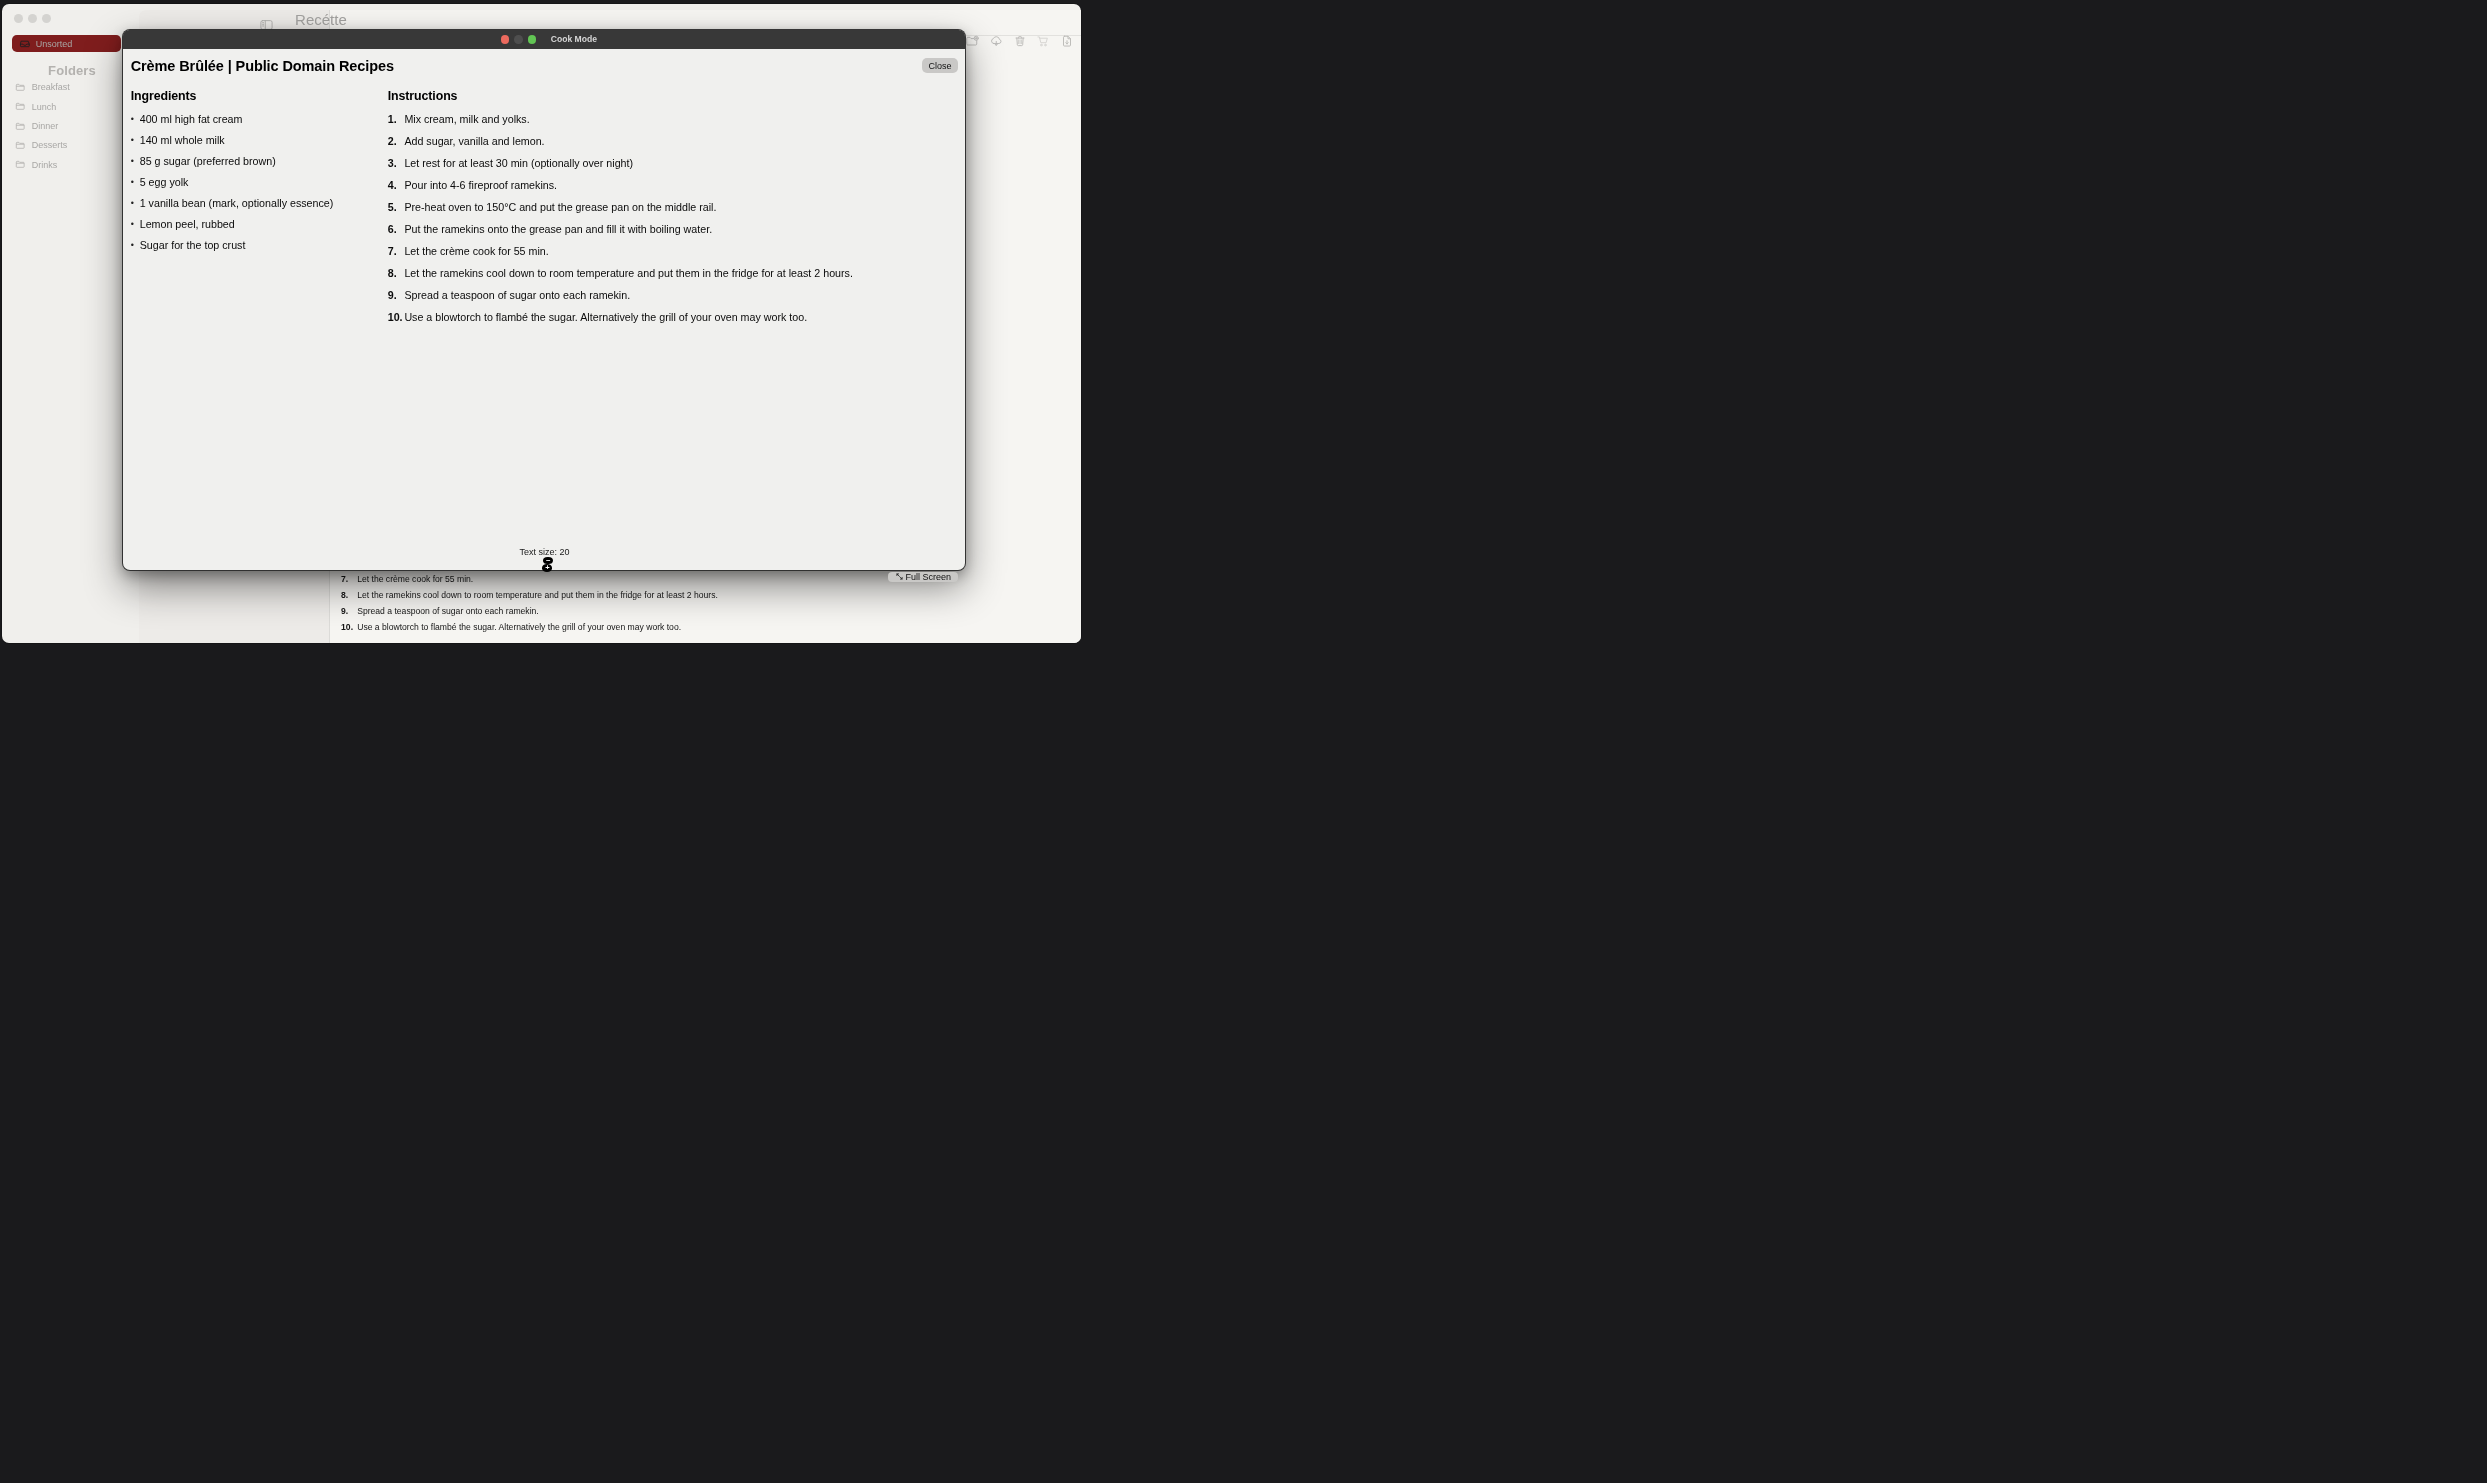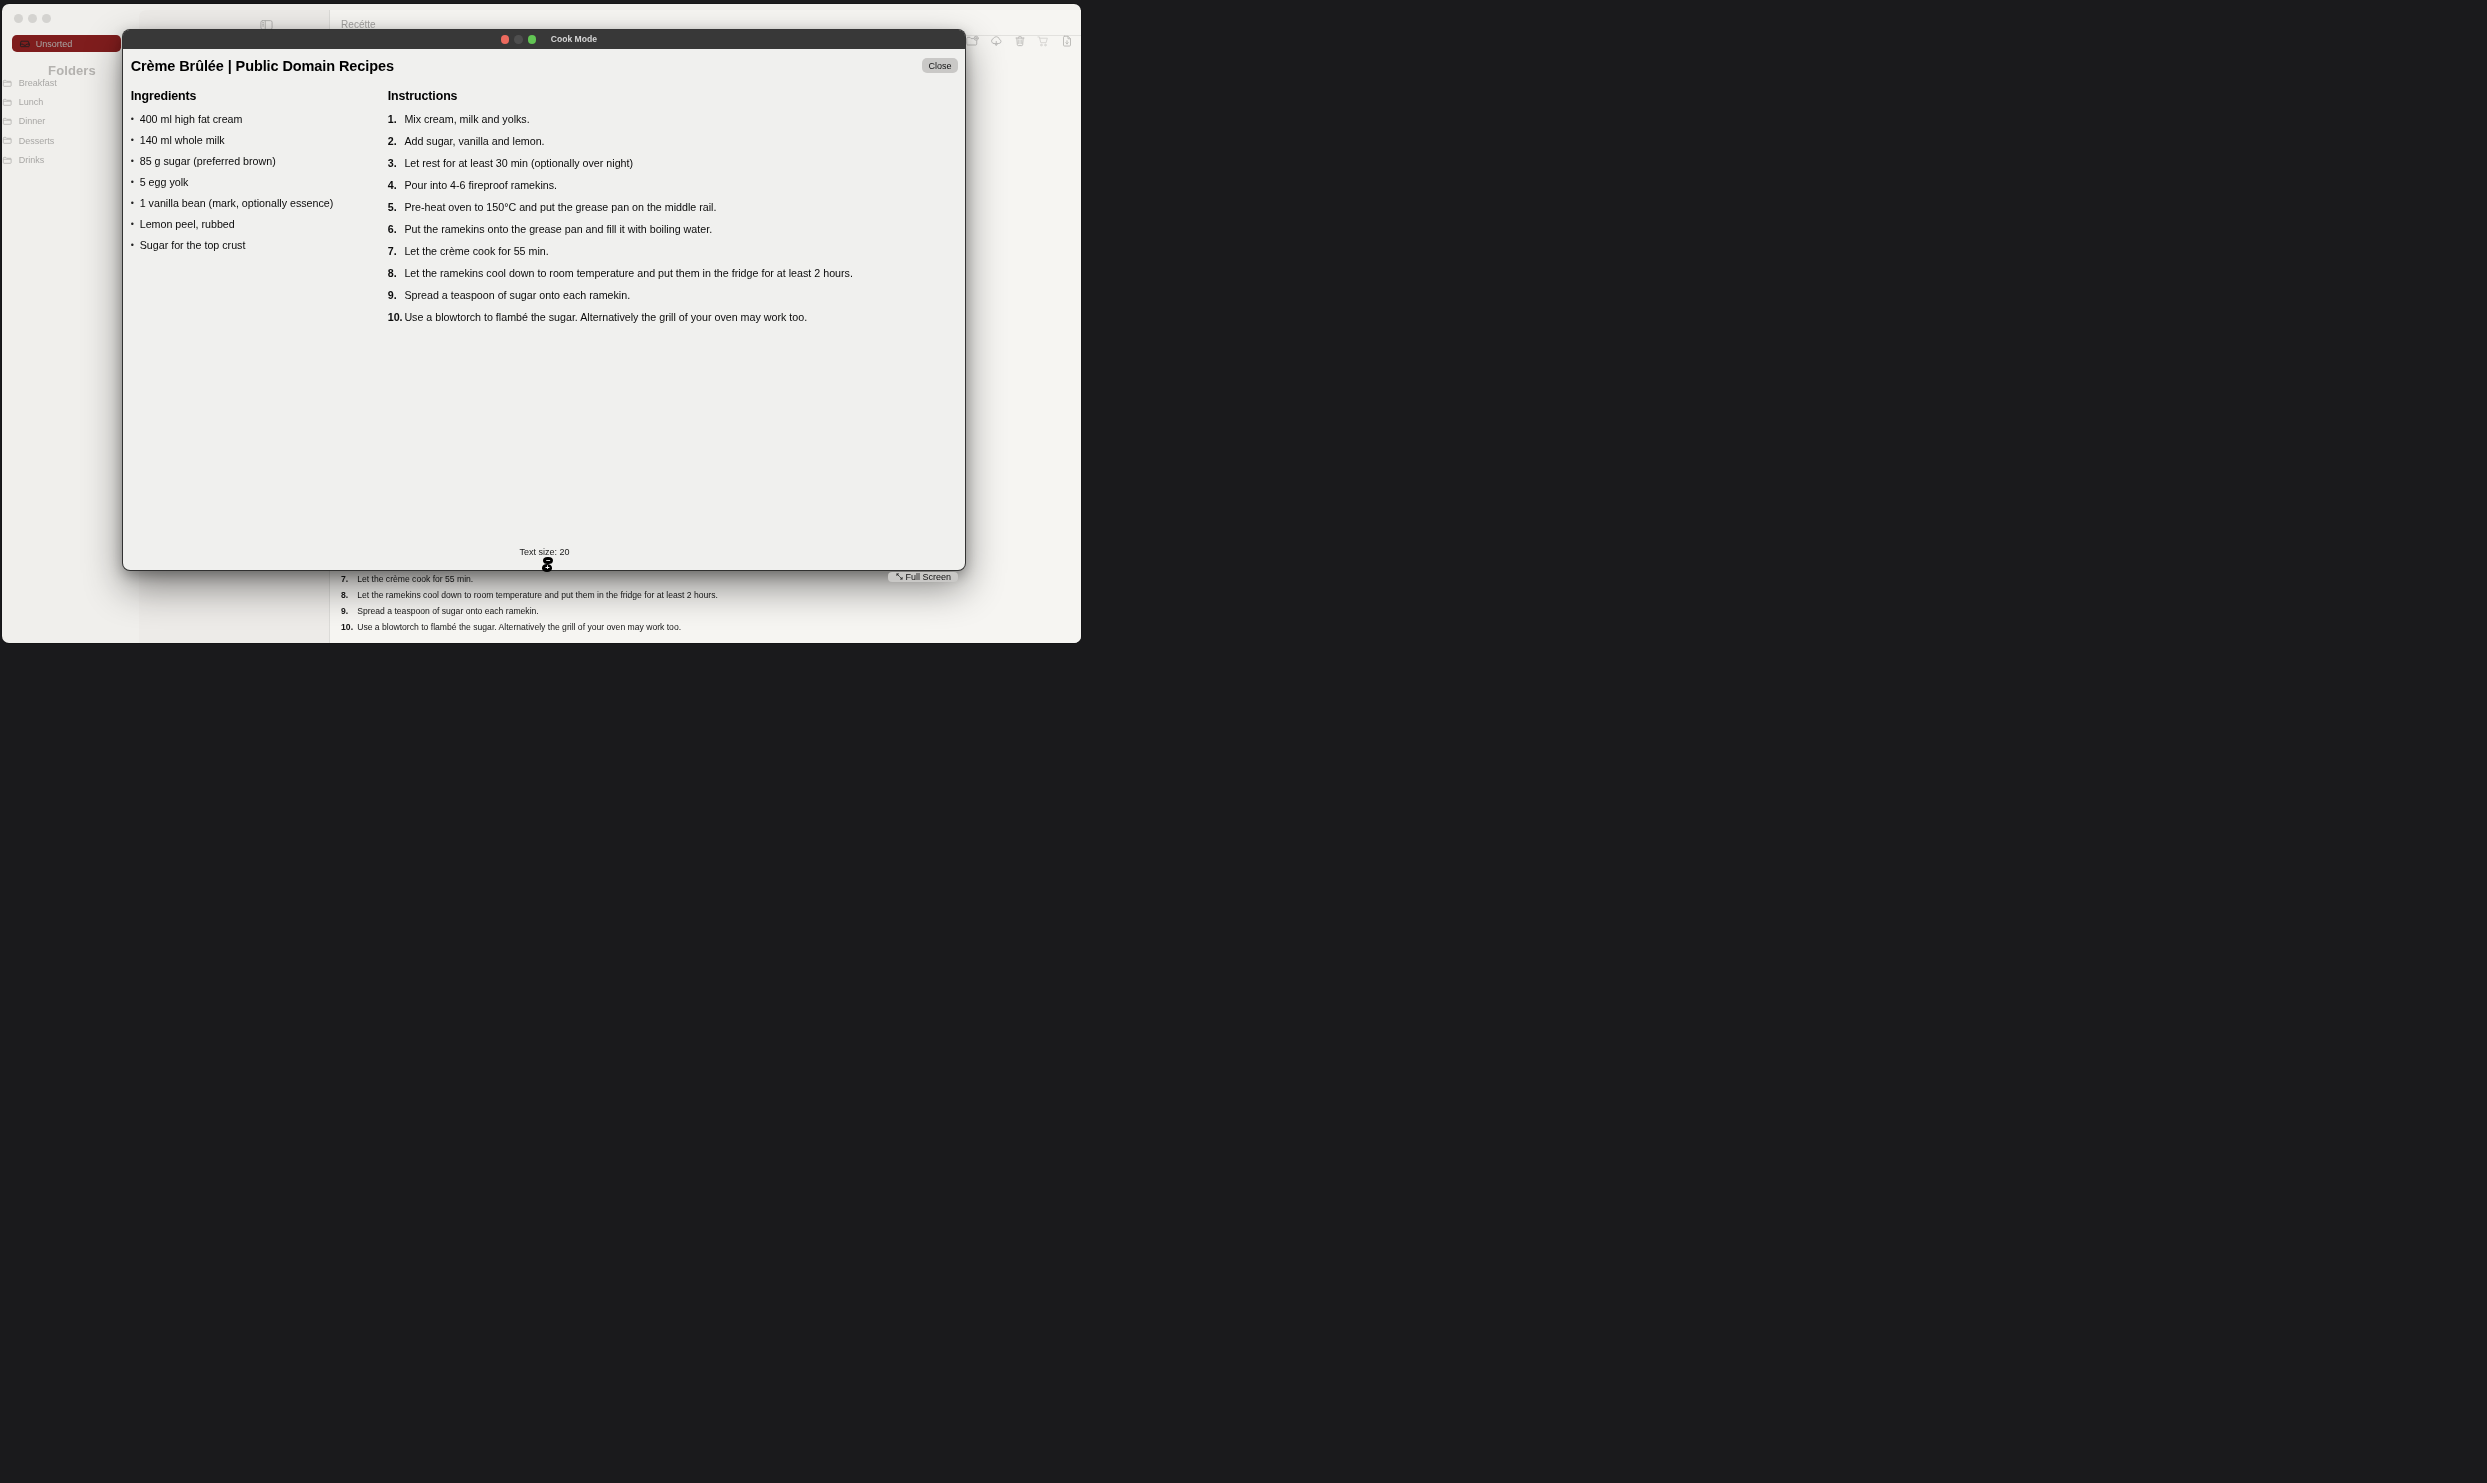--- a/index.html
+++ b/index.html
@@ -23,33 +23,33 @@
   .sidebar { position:absolute; left:0; top:0; width:137px; height:100%; }
   .unsorted-pill {
     position:absolute; left:10.4px; top:31px; width:109px; height:17.3px;
     background:#7f1d1d; border-radius:4.8px;
     display:flex; align-items:center; gap:5.5px; padding-left:6.2px;
     color:#a8a7a5; font-size:9px;
   }
   .unsorted-pill svg { flex:0 0 auto; }
   .folders-heading { position:absolute; left:14px; top:59px; font-size:13px; font-weight:bold; color:#b4b2af; letter-spacing:0.1px;margin-left:32px; }
   .folder-list { position:absolute; left:0; top:69px; width:100%; }
-  .folder-row { height:19.3px; display:flex; align-items:center; gap:6.2px; padding-left:0; color:#a8a7a5; font-size:9px; }
+  .folder-row { height:19.3px; display:flex; align-items:flex-end; gap:6.2px; padding-left:13px; color:#a8a7a5; font-size:9px; }
 
   
   .content-pane {
     position:absolute; left:137px; top:5.5px; right:0; bottom:0;
     background:#f6f5f2; border-radius:6.2px 0 0 0;
   }
   .middle-strip {
     position:absolute; left:0; top:0; bottom:0; width:191px;
     background:#edebe8; border-radius:6.2px 0 0 0; border-right:0.7px solid #dcdbd8;
   }
   .panel-toggle-btn { position:absolute; left:120px; top:8.3px; width:16.6px; height:14px; color:#b1b0ae; }
-  .doc-title { position:absolute; left:156px; top:9px; font-size:10px; color:#a3a2a0;margin-left:46px; }
+  .doc-title { position:absolute; left:156px; top:1px; font-size:15px; color:#a3a2a0; }
   .detail-toolbar-line { position:absolute; left:192px; right:0; top:25px; border-top:0.7px solid #e2e1de; }
   .toolbar-icons {
     position:absolute; right:7px; top:24px; display:flex; gap:9px;
     color:#bcbbb8;
   }
   .toolbar-icons .tb-btn { width:14.5px; height:14.5px; display:flex; align-items:center; justify-content:center; }
   .abc-label { font-size:9.7px; color:#b7b6b3; letter-spacing:0.1px; }
   .tb-dim { color:#d6d5d2; }
 
   .bg-instructions { position:absolute; left:202px; top:564px; right:14px; }

